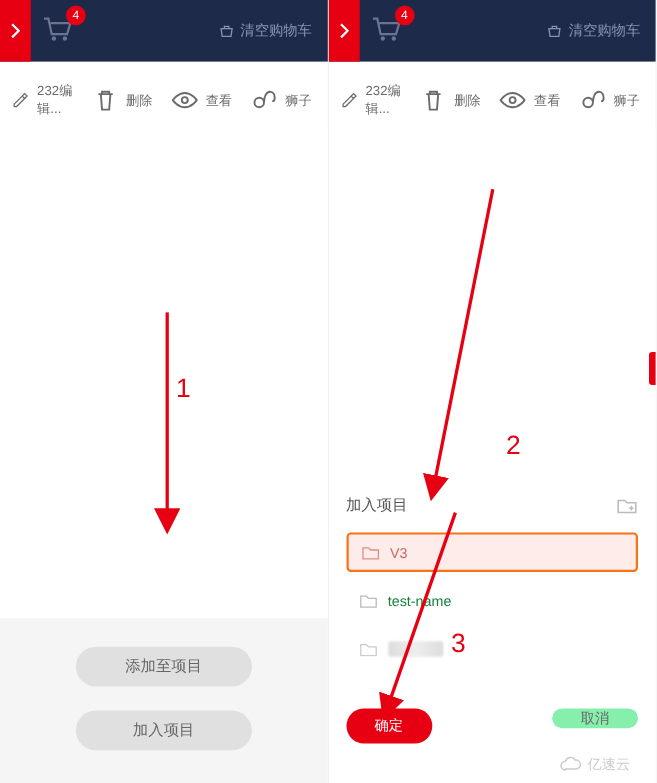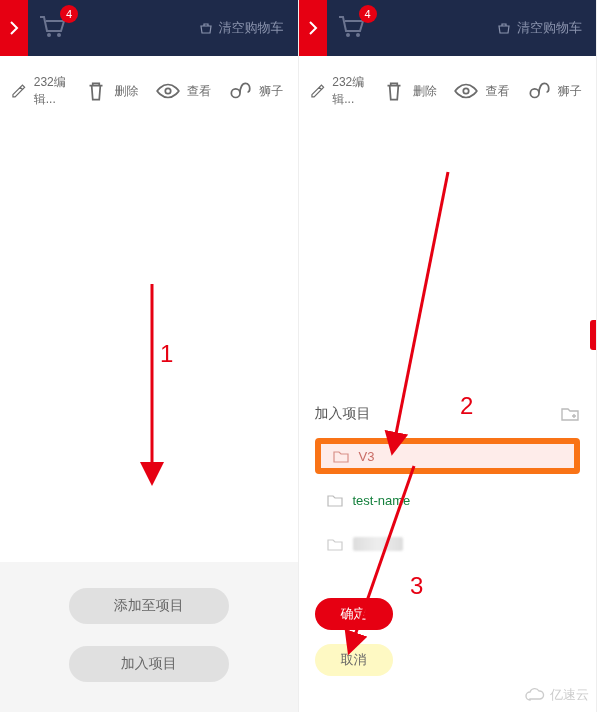--- a/index.html
+++ b/index.html
@@ -112,45 +112,44 @@
       align-items: center;
       gap: 10px;
       height: 36px;
       border-radius: 4px;
       padding: 0 12px;
       color: #15803d;
       font-size: 13px;
       margin-bottom: 8px;
     }
     .project-row.selected {
-      border: 6px solid #f97316;
+      border: 2px solid #f97316;
       background: #feecea;
       color: #c96c66;
     }
     .folder-icon { width: 16px; height: 14px; }
     .modal-footer {
       display: flex;
       gap: 14px;
       justify-content: space-between;
       padding: 28px 0 20px;
-      flex-direction: column;
     }
     .btn-confirm {
       width: 78px; height: 32px;
       background: #e60012;
       color: #fff;
       border-radius: 16px;
       display: flex;
       align-items: center;
       justify-content: center;
       font-size: 13px;
     }
     .btn-cancel {
-      width: 78px; height: 32px;
-      background: #fef9c3;
+      width: 78px; height: 18px;
+      background: #86efac;
       color: #666;
       border-radius: 16px;
       display: flex;
       align-items: center;
       justify-content: center;
       font-size: 13px;
     }
     
     .arrow {
       position: absolute;
@@ -160,21 +159,21 @@
     .arrow svg { overflow: visible; }
     .annot-num {
       position: absolute;
       color: #e60012;
       font-size: 24px;
       font-weight: 400;
       z-index: 51;
     }
     .watermark {
       position: absolute;
-      bottom: 8px; right: 8px;
+      bottom: 8px; right: 24px;
       color: #ccc;
       font-size: 13px;
       display: flex;
       align-items: center;
       gap: 4px;
       z-index: 60;
     }
     .red-tab {
       position: absolute;
       right: 0; top: 320px;

